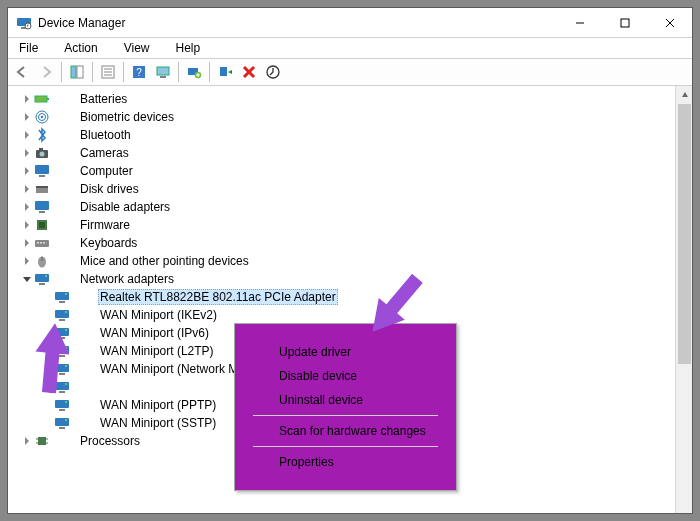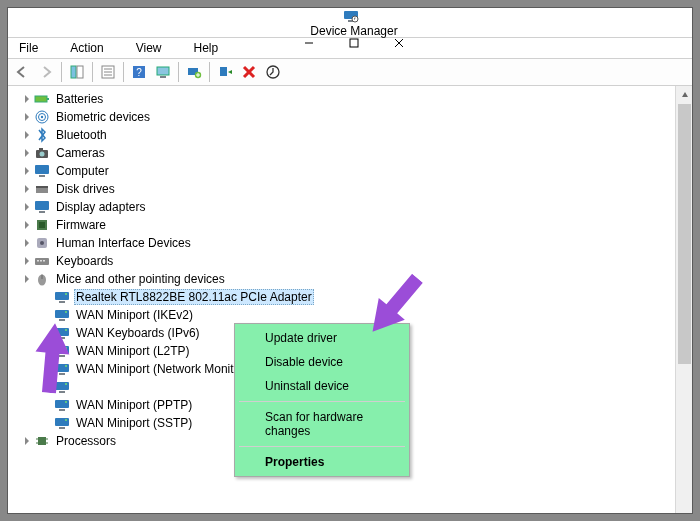--- a/index.html
+++ b/index.html
@@ -3,58 +3,58 @@
 <meta charset="utf-8">
 <style>
   * { box-sizing: border-box; font-family: "Segoe UI", Tahoma, sans-serif; }
   html,body { margin:0; padding:0; }
   body { width:700px; height:521px; background:#888; display:flex; align-items:center; justify-content:center; }
   .win {
     width:686px; height:507px; background:#fff; border:1px solid #5a5a5a;
     display:flex; flex-direction:column; position:relative; overflow:hidden;
   }
   
-  .titlebar { height:30px; display:flex; align-items:center; padding-left:8px; border-bottom:1px solid #d0d0d0;flex-direction:column; }
+  .titlebar { height:30px; display:flex; align-items:center; padding-left:8px; border-bottom:1px solid #d0d0d0; }
   .titlebar .icon { width:16px; height:16px; margin-right:6px; }
   .titlebar .title { font-size:12px; flex:1; }
   .winbtns { display:flex; height:100%; }
   .winbtn { width:45px; display:flex; align-items:center; justify-content:center; }
   .winbtn svg { width:10px; height:10px; }
   
-  .menubar { height:20px; display:flex; align-items:center; font-size:12px; padding-left:4px; gap:18px; }
+  .menubar { height:20px; display:flex; align-items:center; font-size:12px; padding-left:4px; gap:12px; }
   .menuitem { padding:1px 7px; }
   
   .toolbar { height:28px; border-top:1px solid #d0d0d0; border-bottom:1px solid #d0d0d0;
     display:flex; align-items:center; padding:0 3px; gap:2px; background:#fdfdfd; }
   .tbtn { width:22px; height:22px; display:flex; align-items:center; justify-content:center; border:1px solid transparent; }
   .tbtn svg { width:16px; height:16px; }
   .tsep { width:1px; height:20px; background:#c0c0c0; margin:0 2px; }
   
   .content { flex:1; display:flex; position:relative; }
   .tree { flex:1; overflow:auto; font-size:12px; padding:4px 0 4px 2px; }
   .node { display:flex; align-items:center; height:18px; white-space:nowrap; }
   .twisty { width:14px; height:14px; display:flex; align-items:center; justify-content:center; color:#666; }
   .twisty svg { width:8px; height:8px; }
   .devicon { width:16px; height:16px; margin-right:4px; flex-shrink:0; }
-  .lbl { padding:0 2px; }
+  .lbl { padding:0 2px;margin-left:24px; }
   .lbl.sel { background:#cde8ff; border:1px dotted #7aa7c7; padding:0 1px; }
   .indent1 { padding-left:10px; }
   .indent2 { padding-left:30px; }
   .children { }
   
   .vscroll { width:17px; background:#f0f0f0; border-left:1px solid #d8d8d8; position:relative; }
   .vscroll .arrow { position:absolute; left:0; width:17px; height:17px; display:flex; align-items:center; justify-content:center; background:#f0f0f0; }
   .vscroll .arrow.up { top:0; }
   .vscroll .thumb { position:absolute; left:2px; top:18px; width:13px; height:260px; background:#c8c8c8; border-radius:0; }
   
-  .ctxmenu { position:absolute; left:226px; top:315px; width:176px;
-    background:#86efac; border:1px solid #a8a8a8; box-shadow:2px 2px 3px rgba(0,0,0,.25);
-    font-size:12px; padding:2px; }
+  .ctxmenu { position:absolute; left:226px; top:315px; width:223px;
+    background:#a21caf; border:1px solid #a8a8a8; box-shadow:2px 2px 3px rgba(0,0,0,.25);
+    font-size:12px; padding:16px; }
   .ctxitem { padding:5px 10px 5px 28px; }
-  .ctxitem.bold { font-weight:700; }
+  .ctxitem.bold { font-weight:400; }
   .ctxsep { height:1px; background:#cfcfcf; margin:3px 2px; }
   
   .arrowA { position:absolute; left:362px; top:262px; transform:rotate(40deg); pointer-events:none; }
   .arrowB { position:absolute; left:19px; top:315px; transform:rotate(5deg); pointer-events:none; }
   
   .mon-body{fill:#2e7bbd;} .mon-base{fill:#7a828a;}
 </style>
 </head>
 <body>
 
@@ -314,88 +314,88 @@
         </div>
       <div class="node indent1">
           <span class="twisty">
             <svg>
               <use href="#twR"></use>
             </svg>
           </span>
           <svg class="devicon">
             <use href="#iMon"></use>
           </svg>
-          <span class="lbl">Display adapters</span>
+          <span class="lbl">Disable adapters</span>
         </div>
       <div class="node indent1">
           <span class="twisty">
             <svg>
               <use href="#twR"></use>
             </svg>
           </span>
           <svg class="devicon">
             <use href="#iChip"></use>
           </svg>
           <span class="lbl">Firmware</span>
         </div>
       <div class="node indent1">
           <span class="twisty">
             <svg>
               <use href="#twR"></use>
             </svg>
           </span>
           <svg class="devicon">
-            <use href="#iHID"></use>
-          </svg>
-          <span class="lbl">Human Interface Devices</span>
-        </div>
-      <div class="node indent1">
-          <span class="twisty">
-            <svg>
-              <use href="#twR"></use>
-            </svg>
-          </span>
-          <svg class="devicon">
             <use href="#iKey"></use>
           </svg>
           <span class="lbl">Keyboards</span>
         </div>
       <div class="node indent1">
           <span class="twisty">
             <svg>
               <use href="#twR"></use>
             </svg>
           </span>
           <svg class="devicon">
             <use href="#iMouse"></use>
           </svg>
           <span class="lbl">Mice and other pointing devices</span>
         </div>
 
+      <div class="node indent1">
+          <span class="twisty">
+            <svg>
+              <use href="#twD"></use>
+            </svg>
+          </span>
+          <svg class="devicon">
+            <use href="#iNet"></use>
+          </svg>
+          <span class="lbl">Network adapters</span>
+        </div>
       <div class="children">
         <div class="node indent2">
             <span class="twisty"></span>
             <svg class="devicon">
               <use href="#iNet"></use>
             </svg>
             <span class="lbl sel">Realtek RTL8822BE 802.11ac PCIe Adapter</span>
           </div>
         <div class="node indent2">
             <span class="twisty"></span>
             <svg class="devicon">
               <use href="#iNet"></use>
             </svg>
             <span class="lbl">WAN Miniport (IKEv2)</span>
           </div>
         <div class="node indent2">
             <span class="twisty"></span>
             <svg class="devicon">
               <use href="#iNet"></use>
             </svg>
-            <span class="lbl">WAN Keyboards (IPv6)</span>
+            <span class="lbl">WAN Miniport (IPv6)</span>
           </div>
         <div class="node indent2">
             <span class="twisty"></span>
             <svg class="devicon">
               <use href="#iNet"></use>
             </svg>
             <span class="lbl">WAN Miniport (L2TP)</span>
           </div>
         <div class="node indent2">
             <span class="twisty"></span>

